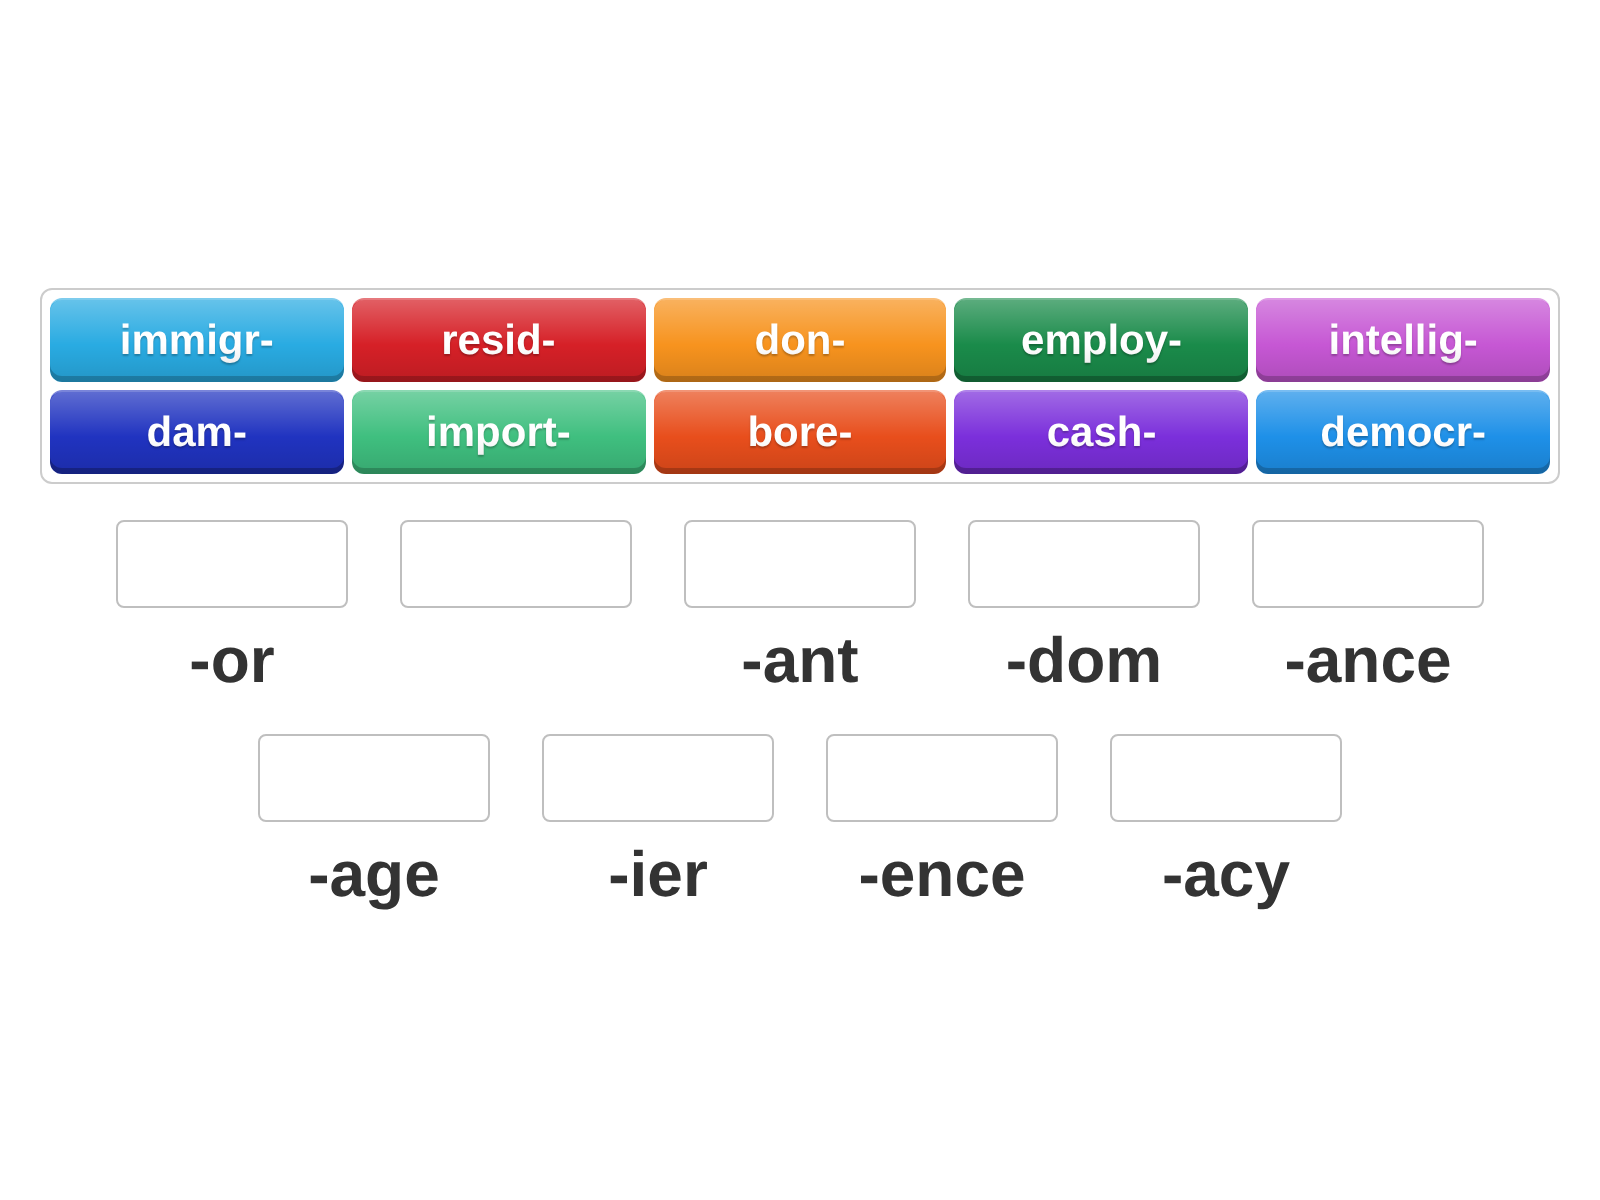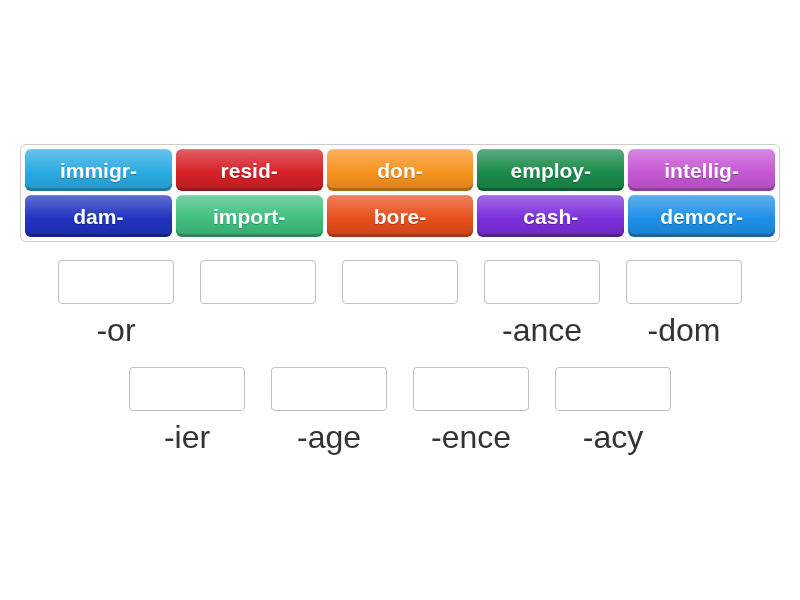--- a/index.html
+++ b/index.html
@@ -78,21 +78,21 @@
       height: 44px;
       border: 1px solid #bfbfbf;
       border-radius: 4px;
       background: #fff;
       margin-bottom: 8px;
     }
     .suffix {
       font-size: 32px;
       color: #333;
       text-align: center;
-      font-weight: 400;
+      font-weight: 700;
     }
   </style>
 </head>
 <body>
 
 <div class="activity">
 
   <div class="tile-bank">
     <div class="tile-row">
       <div class="tile c-lblue">
@@ -133,36 +133,37 @@
   <div class="targets">
     <div class="target">
         <div class="dropzone"></div>
         <div class="suffix">-or</div>
       </div>
     <div class="target">
         <div class="dropzone"></div>
       </div>
     <div class="target">
         <div class="dropzone"></div>
+        <div class="suffix">-ant</div>
+      </div>
+    <div class="target">
+        <div class="dropzone"></div>
+        <div class="suffix">-dom</div>
       </div>
     <div class="target">
         <div class="dropzone"></div>
         <div class="suffix">-ance</div>
       </div>
     <div class="target">
         <div class="dropzone"></div>
-        <div class="suffix">-dom</div>
+        <div class="suffix">-age</div>
       </div>
     <div class="target">
         <div class="dropzone"></div>
         <div class="suffix">-ier</div>
-      </div>
-    <div class="target">
-        <div class="dropzone"></div>
-        <div class="suffix">-age</div>
       </div>
     <div class="target">
         <div class="dropzone"></div>
         <div class="suffix">-ence</div>
       </div>
     <div class="target">
         <div class="dropzone"></div>
         <div class="suffix">-acy</div>
       </div>
   </div>

